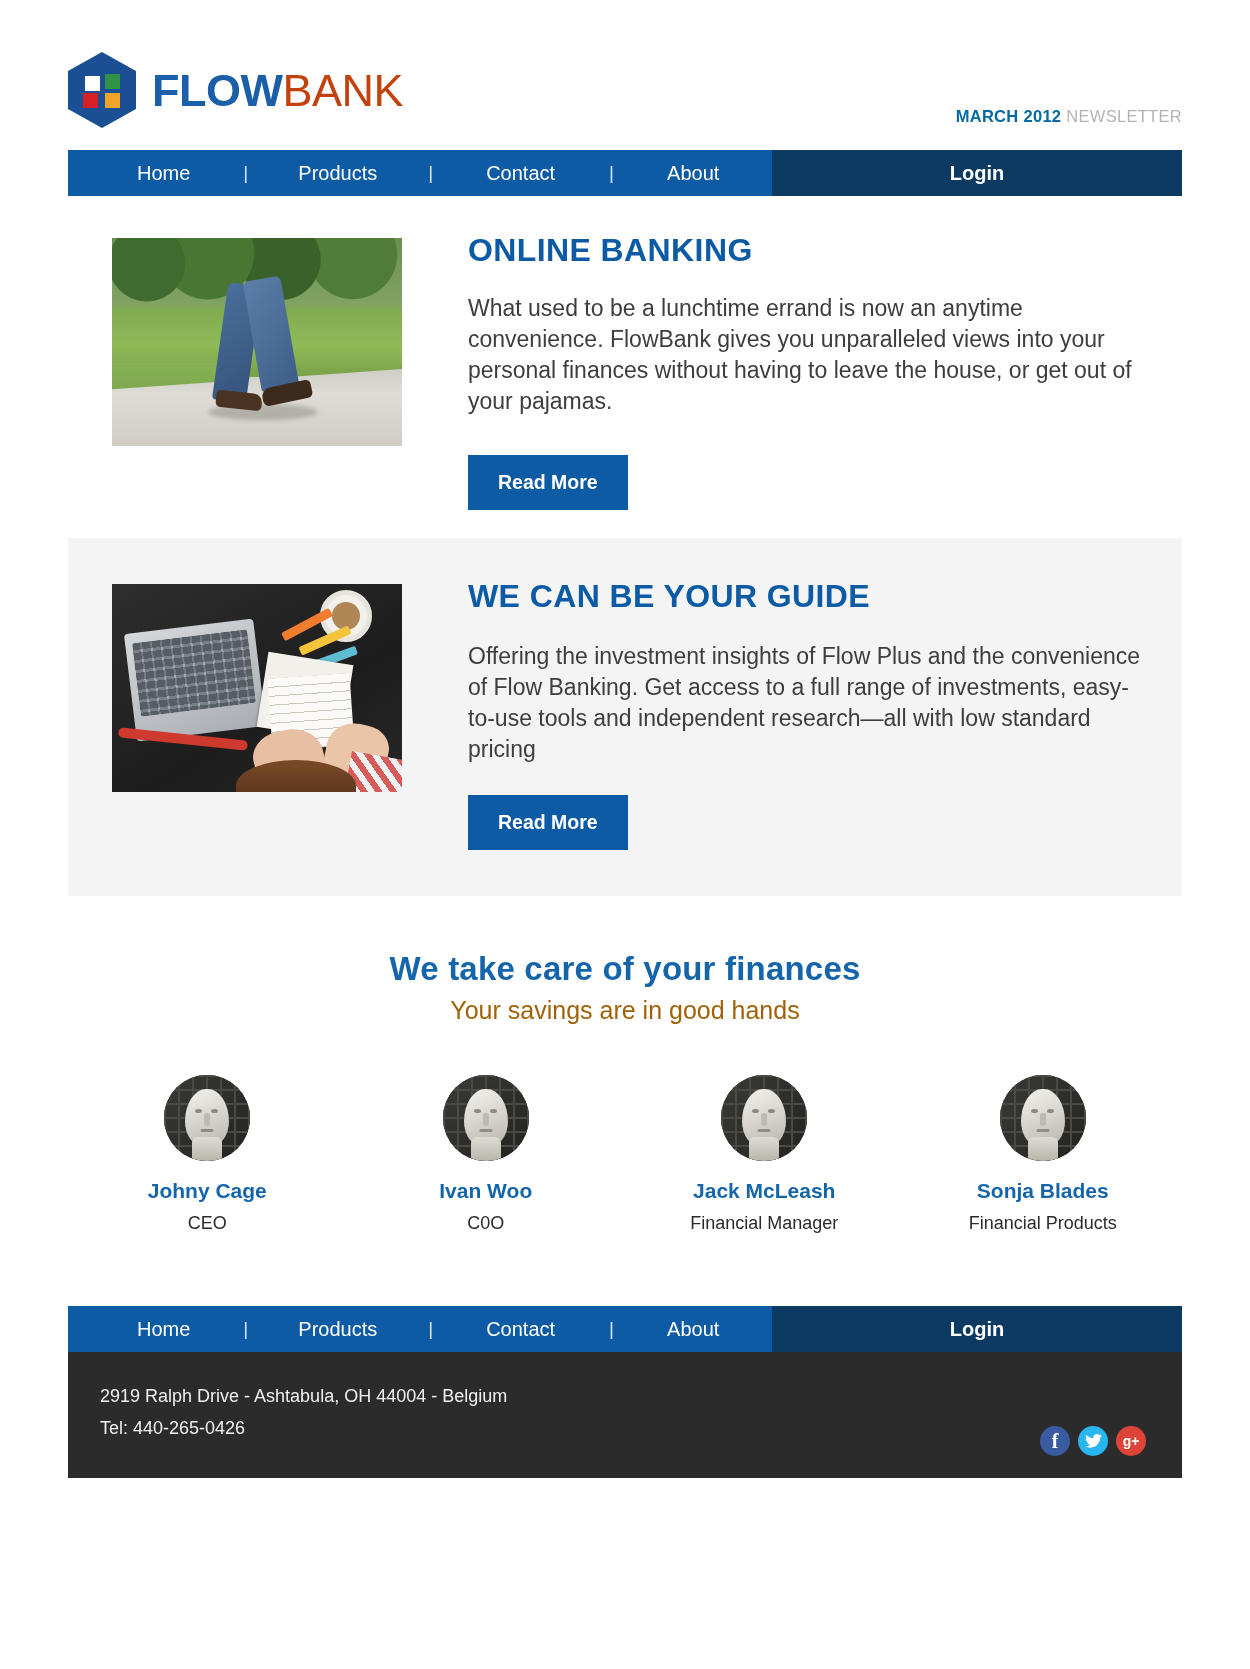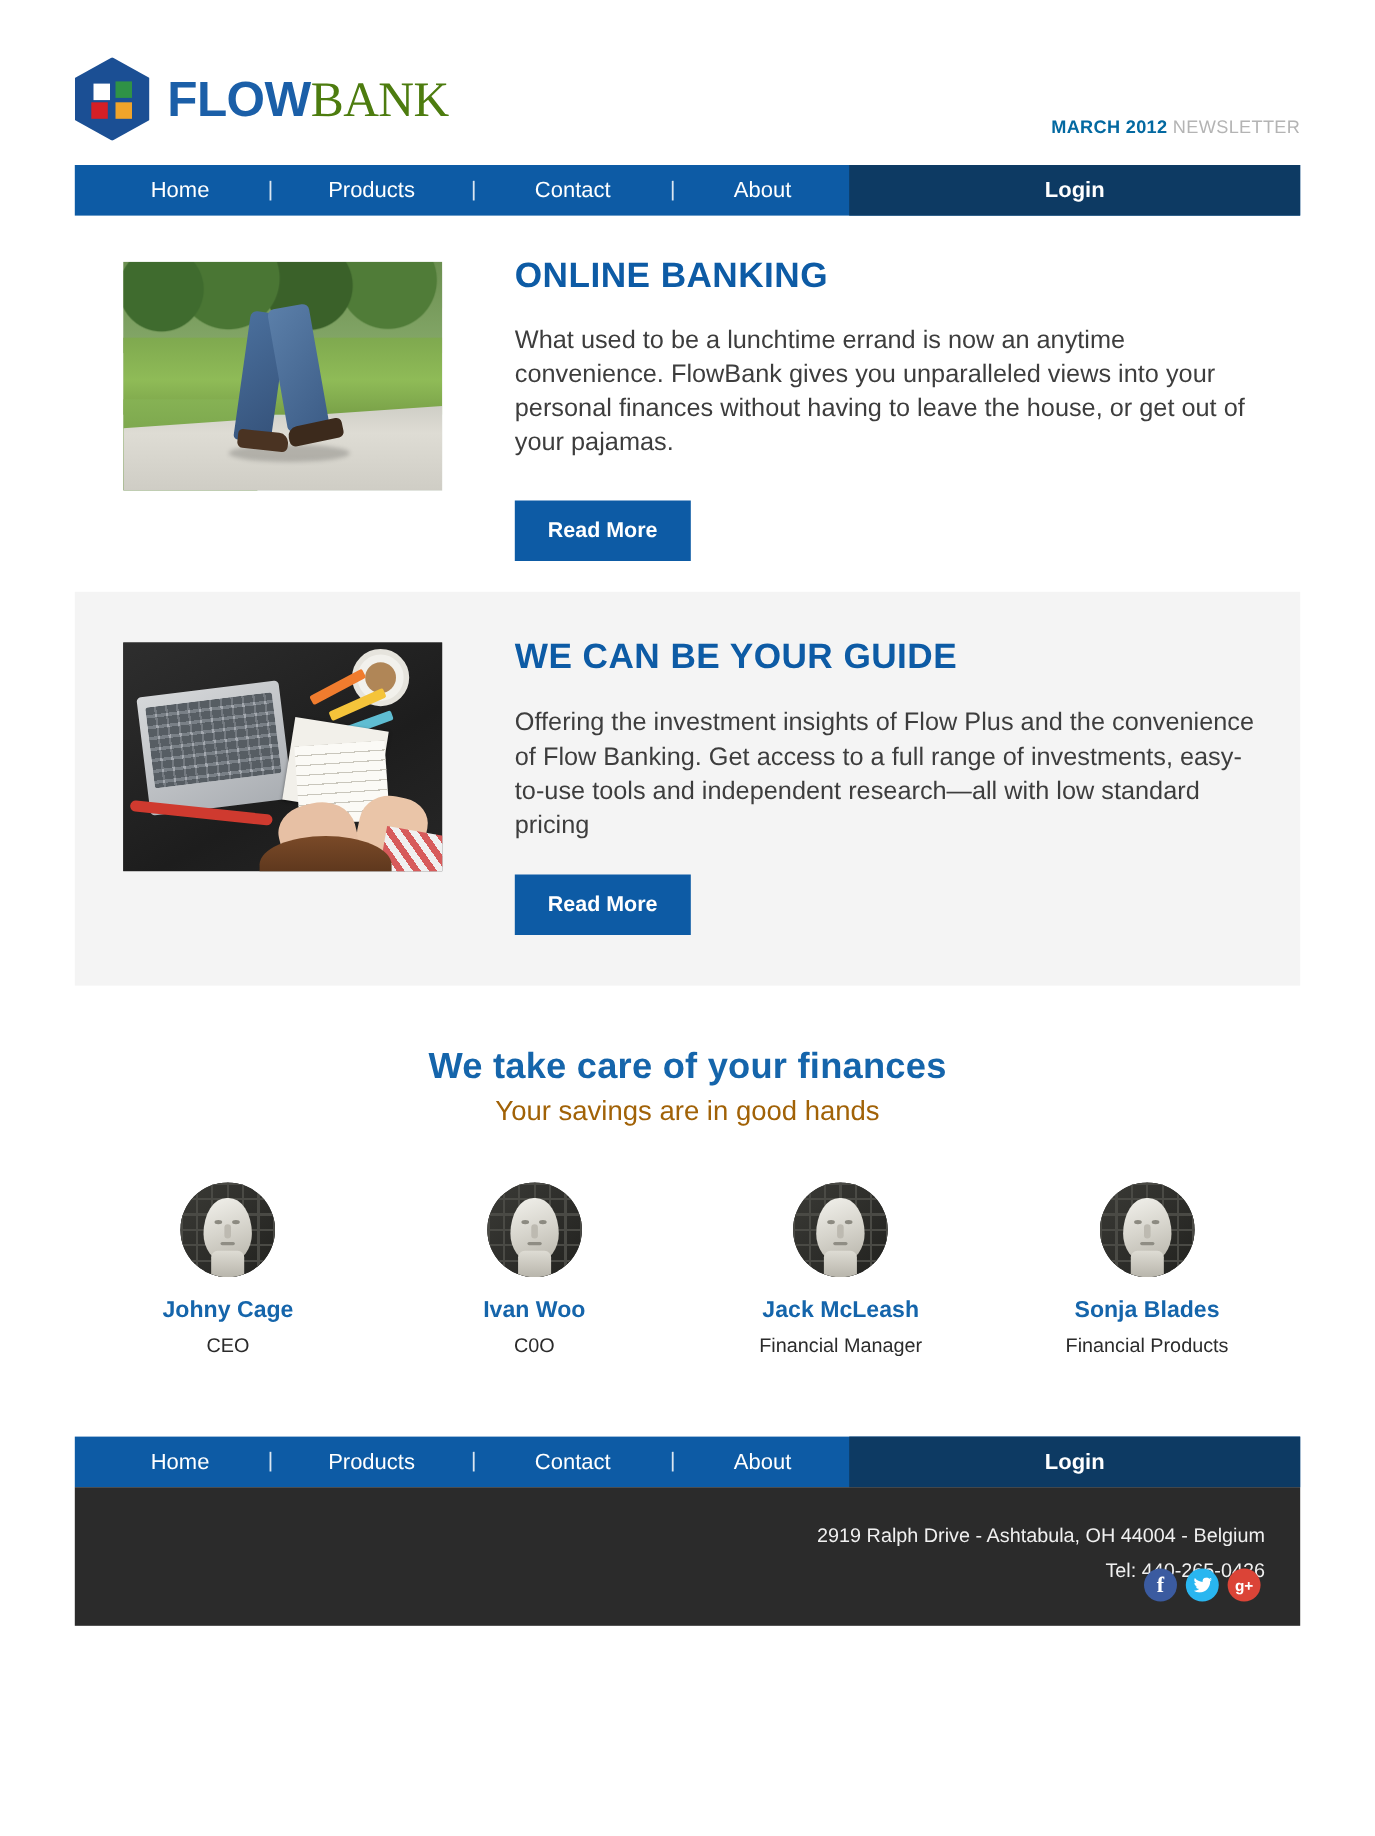--- a/index.html
+++ b/index.html
@@ -57,21 +57,21 @@
   .logo-hex .sq-br { left: 37px; top: 41px; background: #f0a42a; }
 
   .wordmark {
     margin-left: 16px;
     font-size: 45px;
     letter-spacing: -0.5px;
     line-height: 1;
     white-space: nowrap;
   }
   .wordmark .flow { color: #1b5fa8; font-weight: bold; }
-  .wordmark .bank { color: #4d7c0f; font-weight: normal; font-family: Liberation Serif, serif; }
+  .wordmark .bank { color: #c2410c; font-weight: normal; }
 
   .newsletter-line {
     position: absolute;
     right: 68px;
     top: 107px;
     font-size: 16.5px;
     letter-spacing: 0.3px;
   }
   .newsletter-line .nl-date { color: #0369a1; font-weight: bold; }
   .newsletter-line .nl-word { color: #b4b4b4; font-weight: normal; }
@@ -329,21 +329,20 @@
     margin: 0 68px;
     background: #2b2b2b;
     padding: 28px 32px 34px 32px;
     position: relative;
     min-height: 118px;
   }
   .footer-addr {
     color: #f0f0f0;
     font-size: 18px;
     line-height: 32px;
-    text-align: right;
   }
   .socials {
     position: absolute;
     right: 36px;
     bottom: 22px;
     display: flex;
     gap: 8px;
   }
   .social {
     width: 30px; height: 30px;

